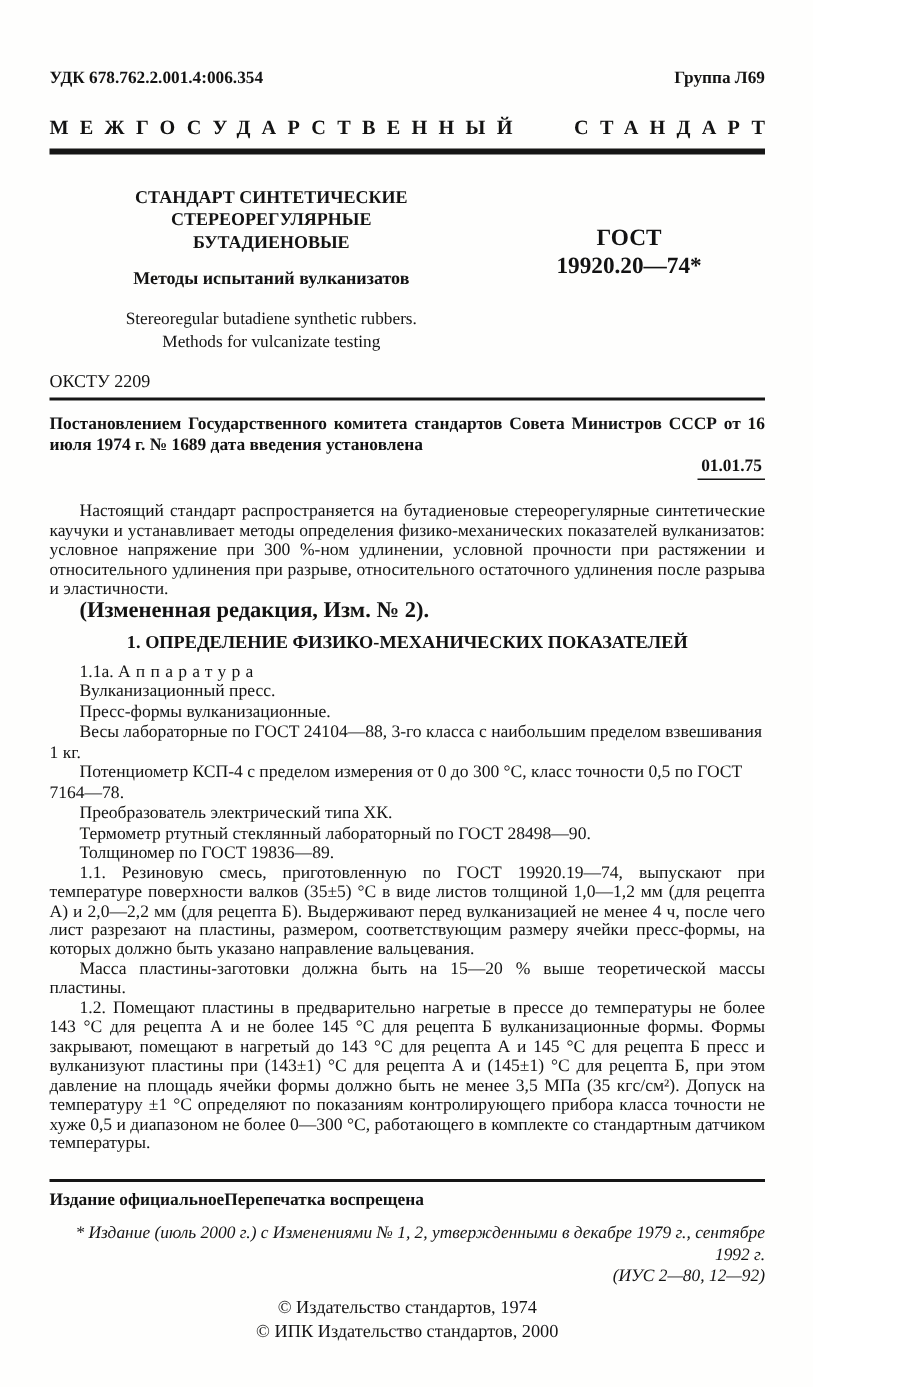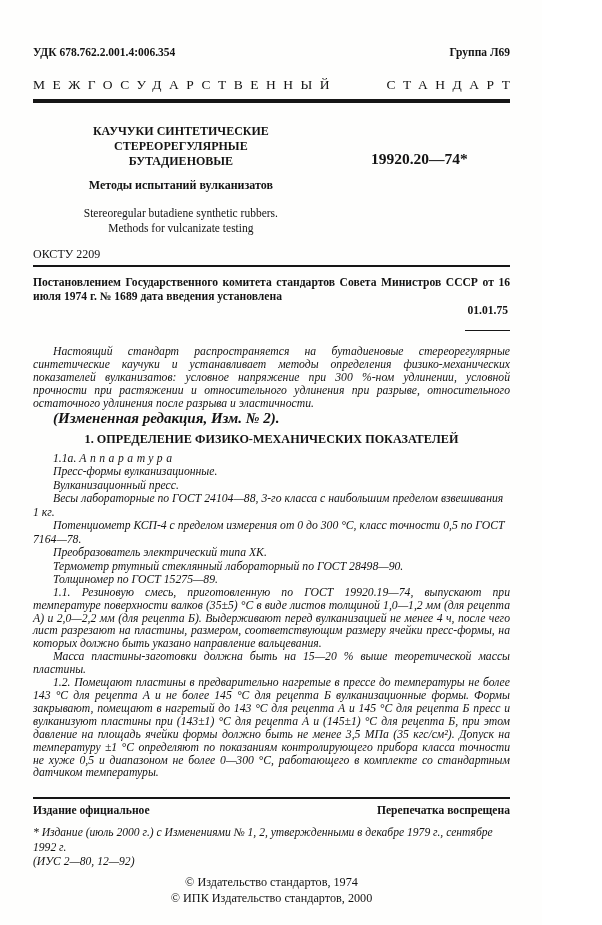--- a/index.html
+++ b/index.html
@@ -4,54 +4,54 @@
 <style>
   html,body{margin:0;padding:0;background:#ffffff;}
   .page{
     width:542px;height:925px;box-sizing:border-box;position:relative;
     background:#fefefd;color:#131313;
     font-family:"Liberation Serif","DejaVu Serif",serif;
     padding:46px 32px 0 33px;overflow:hidden;
   }
   p{margin:0;}
   .justify{text-align:justify;}
-  .indent{text-indent:20px;font-style:italic;}
+  .indent{text-indent:20px;}
   
   .udk-row{display:flex;justify-content:space-between;font-weight:bold;font-size:11.5px;}
-  .standard-kind{display:flex;justify-content:space-between;font-weight:normal;font-size:13.5px;margin-top:19px;white-space:nowrap;}
+  .standard-kind{display:flex;justify-content:space-between;font-weight:bold;font-size:13.5px;margin-top:19px;white-space:nowrap;}
   .ls1{letter-spacing:7.5px;}
   .ls2{letter-spacing:7.5px;margin-right:-7.5px;}
   .thick-rule{height:4px;background:#161616;margin-top:6px;}
   
   .title-row{display:flex;margin-top:21px;}
   .title-left{width:62%;text-align:center;}
   .ru-title{font-weight:bold;font-size:12px;line-height:1.25;}
   .ru-subtitle{font-weight:bold;font-size:12px;margin-top:9px;}
   .en-title{font-size:11.5px;margin-top:13px;line-height:1.3;}
   .title-right{flex:1;text-align:center;font-weight:bold;font-size:15.5px;line-height:1.25;padding-top:25px;}
   .okstu{margin-top:11px;font-size:12px;}
   .thin-rule{height:2px;background:#161616;margin-top:3px;}
   
   .decree-p{font-weight:bold;font-size:11.6px;line-height:1.18;margin-top:9px;}
   .date-line{text-align:right;font-weight:bold;font-size:11.6px;margin-top:1px;}
-  .date-underline{display:inline-block;border-bottom:1.5px solid #161616;padding:0 2px 13px 2px;}
+  .date-underline{display:inline-block;border-bottom:1.5px solid #161616;padding:0 2px 2px 2px;}
   .decree-p2{font-weight:bold;font-size:11.6px;margin-top:0px;}
   
   .body-p{font-size:11.7px;line-height:12.9px;}
   .scope-p{margin-top:15px;}
   .amendment{font-weight:bold;font-size:15px;line-height:13px;margin-top:1px;}
   .section-heading{text-align:center;font-weight:bold;font-size:12.2px;margin-top:7px;}
   .clause-line{font-size:11.7px;line-height:13.5px;}
   .first-clause{margin-top:5px;}
   .spaced{letter-spacing:3.5px;}
   .note-bold{font-weight:bold;font-size:11.7px;line-height:13.5px;}
   
   .footer-rule{height:2px;background:#161616;margin-top:17px;}
-  .footer-row{display:flex;justify-content:space-between;font-weight:bold;font-size:11.6px;margin-top:5px;}
-  .footnote{text-align:left;font-style:italic;font-size:11.6px;line-height:1.25;margin-top:9px;}
+  .footer-row{display:flex;justify-content:flex-start;font-weight:bold;font-size:11.6px;margin-top:5px;}
+  .footnote{text-align:right;font-style:italic;font-size:11.6px;line-height:1.25;margin-top:9px;}
   .copyrights{text-align:center;font-size:12.2px;line-height:1.3;margin-top:5px;}
 </style>
 </head>
 <body>
 
 <div class="page">
 
   <div class="udk-row">
     <span>УДК 678.762.2.001.4:006.354</span>
     <span>Группа Л69</span>
@@ -60,56 +60,57 @@
   <div class="standard-kind">
     <span class="ls1">МЕЖГОСУДАРСТВЕННЫЙ</span>
     <span class="ls2">СТАНДАРТ</span>
   </div>
 
   <div class="thick-rule"></div>
 
   <div class="title-row">
     <div class="title-left">
       <div class="ru-title">
-        <div>КАУЧУКИ СИНТЕТИЧЕСКИЕ СТЕРЕОРЕГУЛЯРНЫЕ</div>
+        <div>СТАНДАРТ СИНТЕТИЧЕСКИЕ СТЕРЕОРЕГУЛЯРНЫЕ</div>
         <div>БУТАДИЕНОВЫЕ</div>
       </div>
       <div class="ru-subtitle">Методы испытаний вулканизатов</div>
       <div class="en-title">
         <div>Stereoregular butadiene synthetic rubbers.</div>
         <div>Methods for vulcanizate testing</div>
       </div>
     </div>
     <div class="title-right">
+      <div>ГОСТ</div>
       <div>19920.20—74*</div>
     </div>
   </div>
 
   <div class="okstu">ОКСТУ 2209</div>
   <div class="thin-rule"></div>
 
   <p class="decree-p justify">Постановлением Государственного комитета стандартов Совета Министров СССР от 16 июля 1974 г. № 1689 дата введения установлена</p>
   <div class="date-line">
     <span class="date-underline">01.01.75</span>
   </div>
 
   <p class="body-p indent justify scope-p">Настоящий стандарт распространяется на бутадиеновые стереорегулярные синтетические каучуки и устанавливает методы определения физико-механических показателей вулканизатов: условное напряжение при 300 %-ном удлинении, условной прочности при растяжении и относительного удлинения при разрыве, относительного остаточного удлинения после разрыва и эластичности.</p>
   <p class="amendment indent">(Измененная редакция, Изм. № 2).</p>
 
   <p class="section-heading">1. ОПРЕДЕЛЕНИЕ ФИЗИКО-МЕХАНИЧЕСКИХ ПОКАЗАТЕЛЕЙ</p>
 
   <p class="clause-line indent first-clause"><span>1.1а.</span>&nbsp;<span class="spaced">Аппаратура</span></p>
 
+  <p class="clause-line indent">Вулканизационный пресс.</p>
   <p class="clause-line indent">Пресс-формы вулканизационные.</p>
-  <p class="clause-line indent">Вулканизационный пресс.</p>
   <p class="clause-line indent">Весы лабораторные по ГОСТ 24104—88, 3-го класса с наибольшим пределом взвешивания 1 кг.</p>
   <p class="clause-line indent">Потенциометр КСП-4 с пределом измерения от 0 до 300 °С, класс точности 0,5 по ГОСТ 7164—78.</p>
   <p class="clause-line indent">Преобразователь электрический типа ХК.</p>
   <p class="clause-line indent">Термометр ртутный стеклянный лабораторный по ГОСТ 28498—90.</p>
-  <p class="clause-line indent">Толщиномер по ГОСТ 15275—89.</p>
+  <p class="clause-line indent">Толщиномер по ГОСТ 19836—89.</p>
 
   <p class="body-p indent justify">1.1. Резиновую смесь, приготовленную по ГОСТ 19920.19—74, выпускают при температуре поверхности валков (35±5) °С в виде листов толщиной 1,0—1,2 мм (для рецепта А) и 2,0—2,2 мм (для рецепта Б). Выдерживают перед вулканизацией не менее 4 ч, после чего лист разрезают на пластины, размером, соответствующим размеру ячейки пресс-формы, на которых должно быть указано направление вальцевания.</p>
   <p class="body-p indent justify">Масса пластины-заготовки должна быть на 15—20 % выше теоретической массы пластины.</p>
   <p class="body-p indent justify">1.2. Помещают пластины в предварительно нагретые в прессе до температуры не более 143 °С для рецепта А и не более 145 °С для рецепта Б вулканизационные формы. Формы закрывают, помещают в нагретый до 143 °С для рецепта А и 145 °С для рецепта Б пресс и вулканизуют пластины при (143±1) °С для рецепта А и (145±1) °С для рецепта Б, при этом давление на площадь ячейки формы должно быть не менее 3,5 МПа (35 кгс/см²). Допуск на температуру ±1 °С определяют по показаниям контролирующего прибора класса точности не хуже 0,5 и диапазоном не более 0—300 °С, работающего в комплекте со стандартным датчиком температуры.</p>
 
   <div class="footer-rule"></div>
   <div class="footer-row">
     <span>Издание официальное</span>
     <span>Перепечатка воспрещена</span>
   </div>

